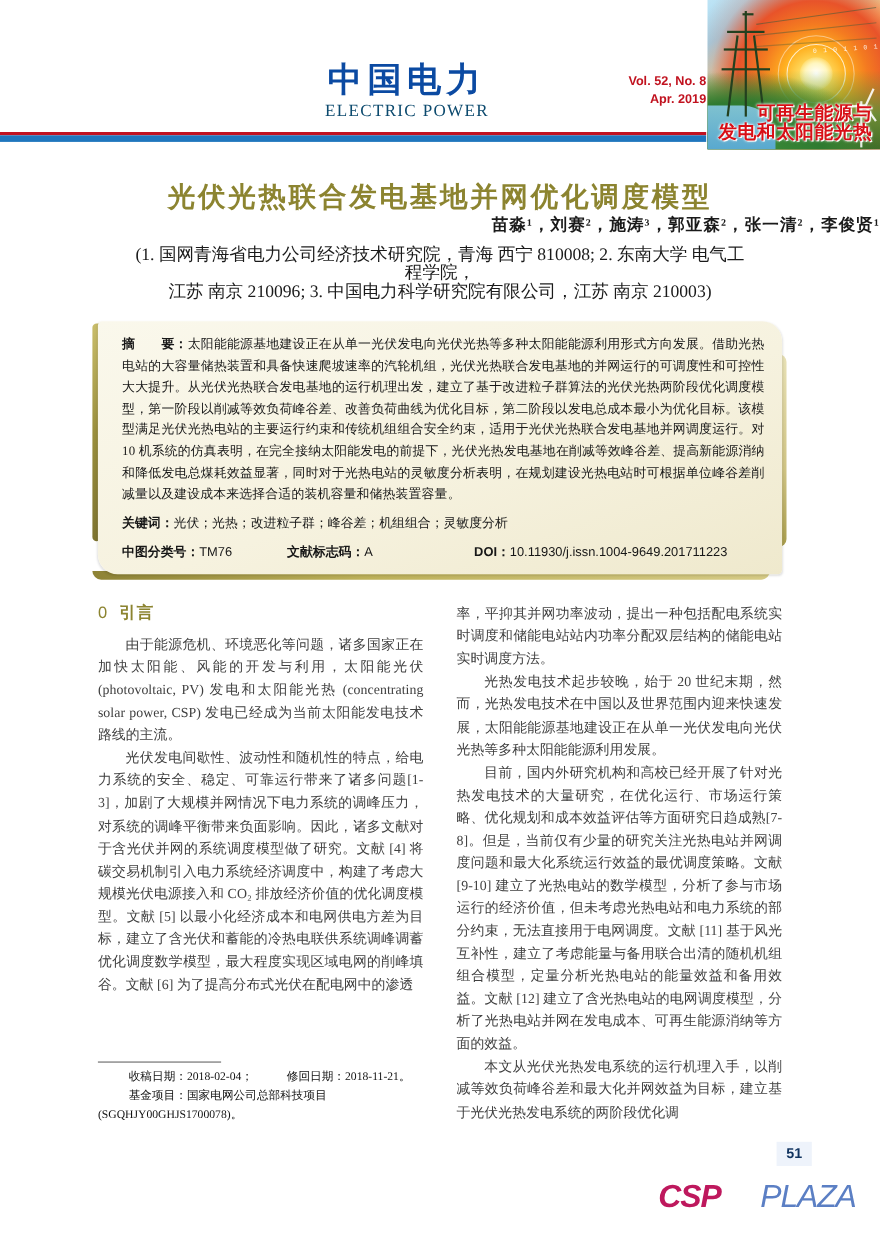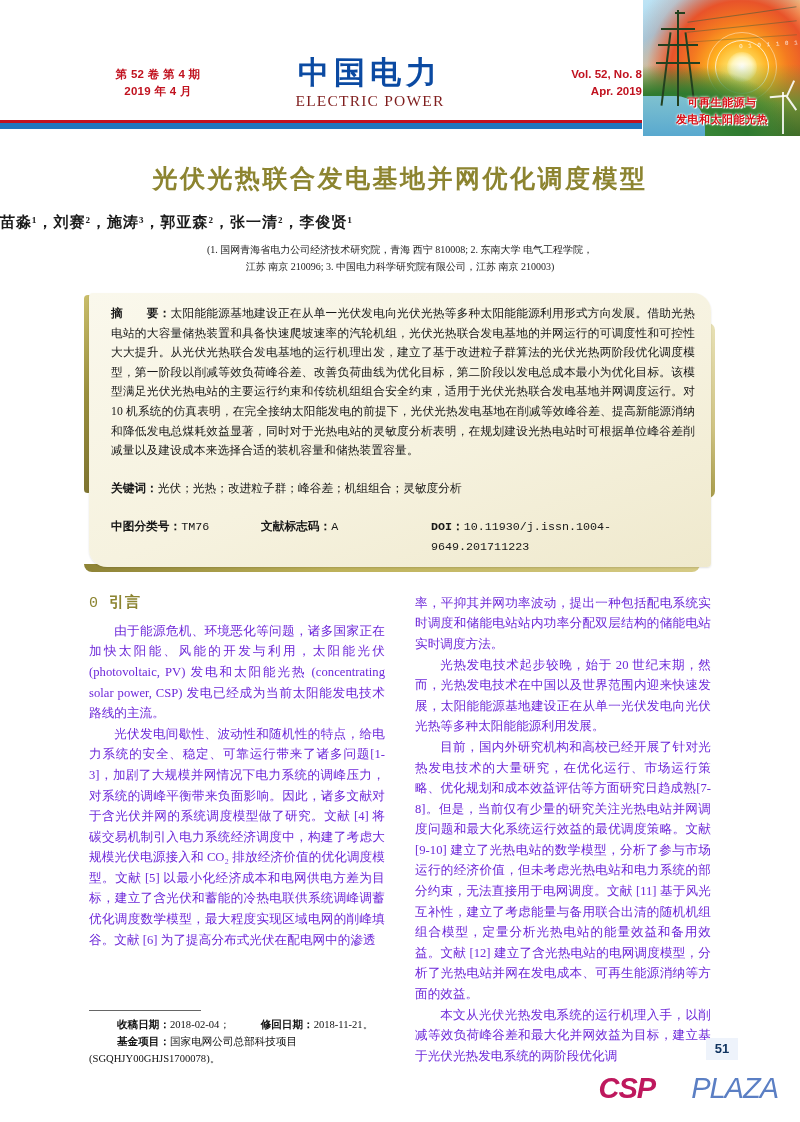--- a/index.html
+++ b/index.html
@@ -45,21 +45,21 @@
   }
   .hdr-cn {
     color: #0b4aa2;
     font-family: "Liberation Serif", serif;
     font-weight: bold;
     font-size: 31px;
     letter-spacing: 5px;
     line-height: 34px;
   }
   .hdr-en {
-    color: #7f1d1d;
+    color: #0c4a6e;
     font-family: "Liberation Serif", serif;
     font-size: 15.5px;
     letter-spacing: 1.2px;
     line-height: 20px;
     margin-top: 1px;
   }
   .hdr-right {
     position: absolute;
     left: 500px; top: 66px;
     width: 148px;
@@ -149,25 +149,25 @@
     color: rgba(255,255,255,0.85);
     line-height: 9px;
     transform: rotate(-4deg);
     white-space: nowrap;
     overflow: hidden;
   }
   .banner-caption {
     position: absolute;
     left: 8px; bottom: 8px;
     width: 142px;
-    text-align: center;
+    text-align: right;
     color: #d80f16;
     font-family: "Liberation Sans", sans-serif;
     font-weight: bold;
-    font-size: 11px;
+    font-size: 17px;
     line-height: 17px;
     letter-spacing: 0.5px;
     text-shadow: 0 0 2px #ffffff, 0 0 3px #ffffff, 1px 1px 0 #ffffff;
   }
   .turbine-pole {
     position: absolute;
     right: 16px; bottom: 2px;
     width: 2px; height: 42px;
     background: rgba(255,255,255,0.85);
   }
@@ -183,34 +183,33 @@
   .title {
     margin-top: 26px;
     text-align: center;
     font-family: "Liberation Serif", serif;
     font-weight: bold;
     font-size: 25px;
     letter-spacing: 2.5px;
     color: #8c8430;
   }
   .authors {
-    margin-top: 18px;
-    text-align: left;
+    text-align: right;
     font-family: "Liberation Serif", serif;
     font-weight: bold;
     font-size: 15px;
     letter-spacing: 1px;
     color: #1a1a1a;
   }
   .affil {
     margin: 9px auto 0 auto;
     width: 560px;
     text-align: center;
     font-family: "Liberation Serif", serif;
-    font-size: 10px;
+    font-size: 16px;
     line-height: 17px;
     color: #1a1a1a;
   }
 
   
   .abs-wrap {
     position: relative;
     margin: 18px auto 0 auto;
     width: 622px;
   }
@@ -246,22 +245,22 @@
     font-family: "Liberation Serif", serif;
     font-size: 11.7px;
     line-height: 19.6px;
     text-align: justify;
     color: #171717;
     letter-spacing: 0.15px;
   }
   .abs-body { text-indent: 0; }
   .abs-label { font-weight: bold; }
   .abs-meta {
-    margin-top: 18px;
-    font-family: Liberation Mono, monospace;
+    margin-top: 6px;
+    font-family: Liberation Sans, sans-serif;
     font-size: 11.7px;
     line-height: 20px;
     color: #171717;
   }
   .abs-meta .k { font-weight: bold; }
   .abs-meta-row { display: flex; gap: 0; }
   .abs-meta-row .c1 { width: 150px; }
   .abs-meta-row .c2 { width: 170px; }
   .abs-meta-row .c3 { flex: 1; }
 
@@ -275,37 +274,37 @@
   .col {
     position: absolute;
     top: 0;
     width: 296px;
     height: 474px;
   }
   .col-left { left: 0; }
   .col-right { right: 0; }
 
   .sec-head {
-    font-family: Liberation Mono, monospace;
+    font-family: Liberation Sans, sans-serif;
     font-weight: bold;
     font-size: 15px;
     color: #8c8430;
     letter-spacing: 1px;
     margin-bottom: 9px;
   }
   .sec-head .num { margin-right: 10px; font-weight: normal; }
 
   p.para {
     margin: 0;
     font-family: "Liberation Serif", serif;
     font-size: 12.6px;
     line-height: 20.6px;
     text-align: justify;
     text-indent: 2em;
-    color: #6d28d9;
+    color: #404040;
     letter-spacing: 0.05px;
   }
   p.para.noind { text-indent: 0; }
 
   
   .footnote {
     position: absolute;
     left: 0; bottom: 0;
     width: 296px;
   }
@@ -314,21 +313,21 @@
     border-top: 1px solid #666;
     width: 112px;
     margin: 0 0 5px 0;
   }
   .fn-line {
     font-family: "Liberation Serif", serif;
     font-size: 10.6px;
     line-height: 17px;
     color: #111;
   }
-  .fn-line b { font-weight: bold; padding-left: 28px; }
+  .fn-line b { font-weight: normal; padding-left: 28px; }
 
   
   .pagenum {
     position: absolute;
     right: 62px; top: 1038px;
     width: 32px; height: 22px;
     background: #eef3fb;
     color: #10335f;
     font-family: "Liberation Sans", sans-serif;
     font-weight: bold;
@@ -348,24 +347,20 @@
   }
   .csp .c1 { color: #be185d; }
   .csp .c2 { color: #5b7fc4; font-weight: normal; margin-left: 36px; }
 </style>
 </head>
 <body>
 
 <div class="header">
 
   <div class="header-inner">
-    <div class="hdr-left">
-      <div>第 52 卷 第 4 期</div>
-      <div>2019 年 4 月</div>
-    </div>
 
     <div class="hdr-center">
       <div class="hdr-cn">中国电力</div>
       <div class="hdr-en">ELECTRIC POWER</div>
     </div>
 
     <div class="hdr-right">
       <div>Vol. 52, No. 8</div>
       <div>Apr. 2019</div>
     </div>

